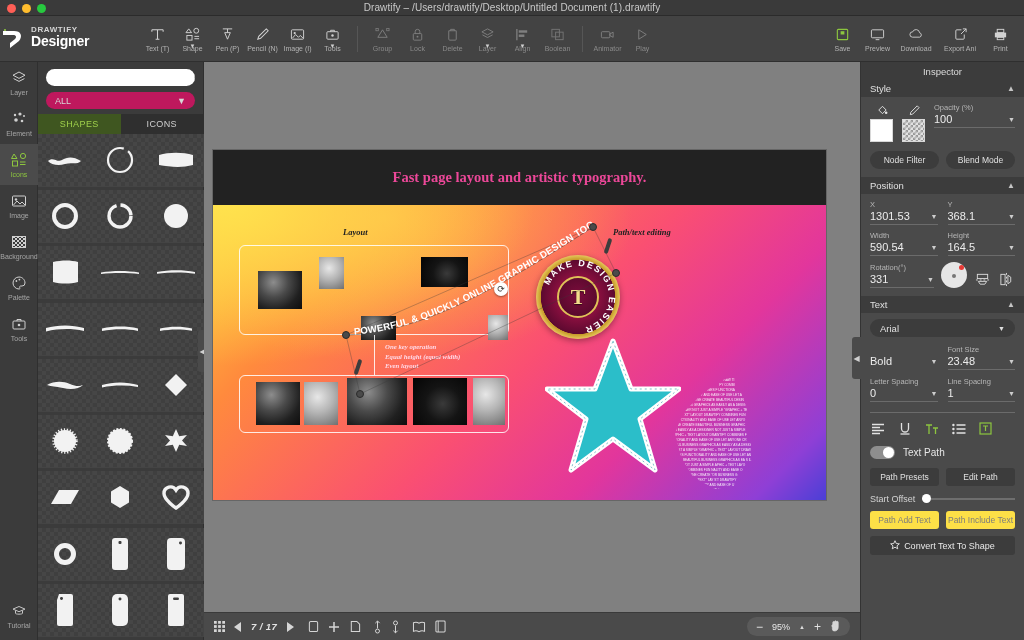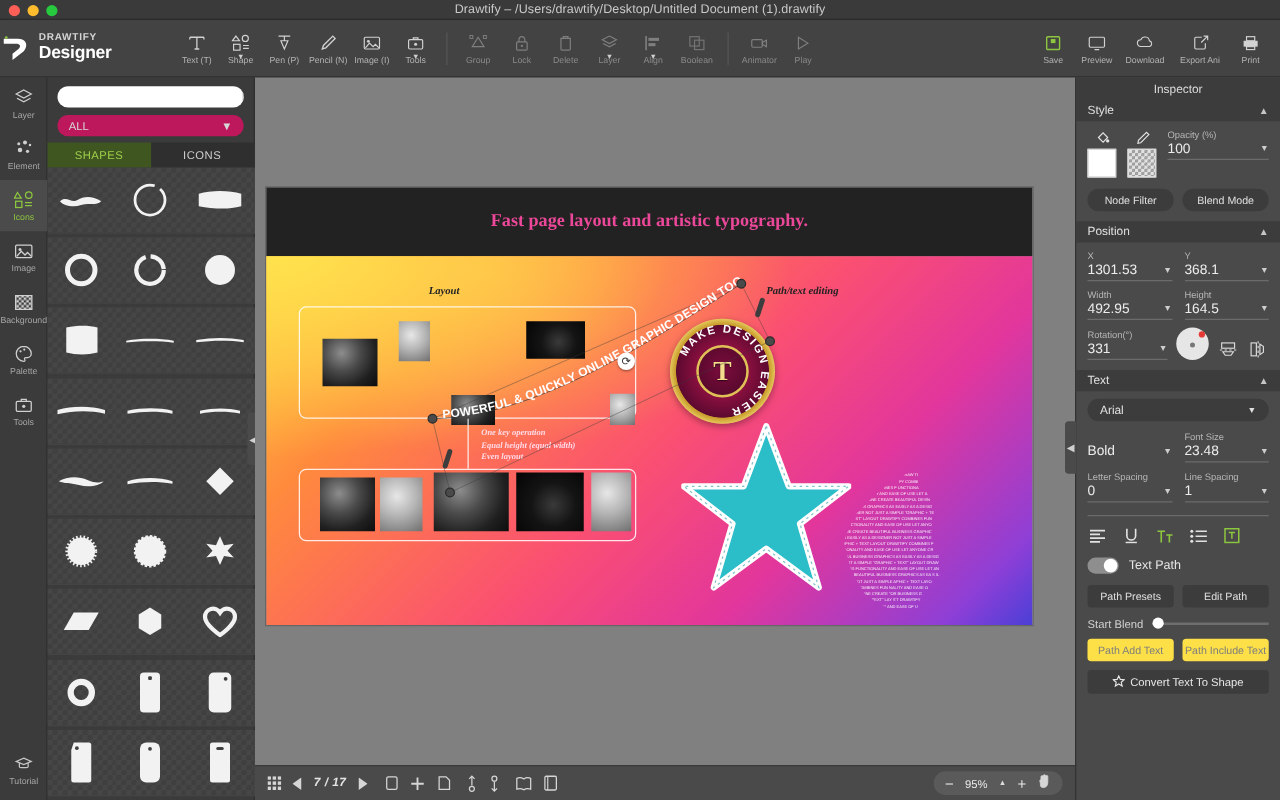--- a/index.html
+++ b/index.html
@@ -1062,21 +1062,21 @@
           <div class="fval">
             <span>368.1</span>
             <span class="car">▼</span>
           </div>
         </div>
       </div>
       <div class="grid2" style="margin-top:6px">
         <div>
           <div class="flabel">Width</div>
           <div class="fval">
-            <span>492.95</span>
+            <span>590.54</span>
             <span class="car">▼</span>
           </div>
         </div>
         <div>
           <div class="flabel">Height</div>
           <div class="fval">
             <span>164.5</span>
             <span class="car">▼</span>
           </div>
         </div>
@@ -1204,21 +1204,21 @@
       <div class="btn-row">
         <div class="pbtn sq">
           <span>Path Presets</span>
         </div>
         <div class="pbtn sq">
           <span>Edit Path</span>
         </div>
       </div>
 
       <div class="slider-row">
-        <span class="sl">Start Blend</span>
+        <span class="sl">Start Offset</span>
         <div class="slider">
           <div class="knob"></div>
         </div>
       </div>
 
       <div class="btn-row" style="margin-top:7px">
         <div class="pbtn sq disabled">
           <span>Path Add Text</span>
         </div>
         <div class="pbtn sq disabled">

